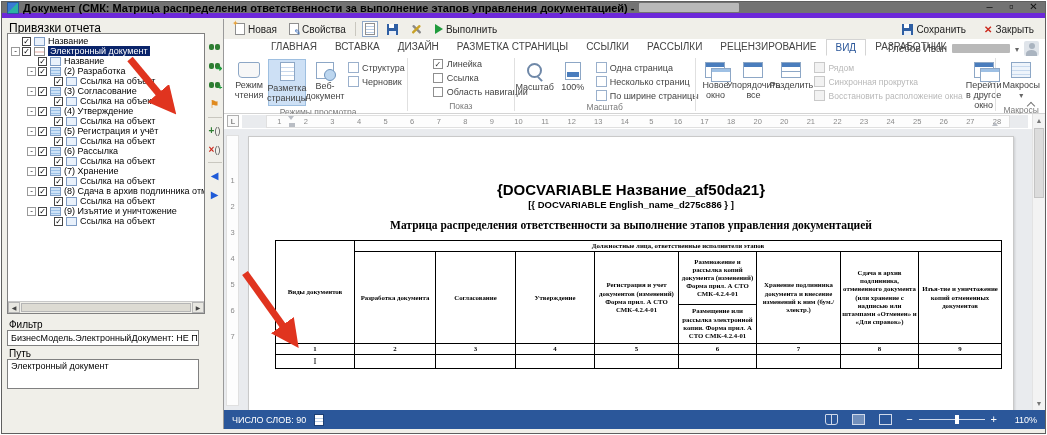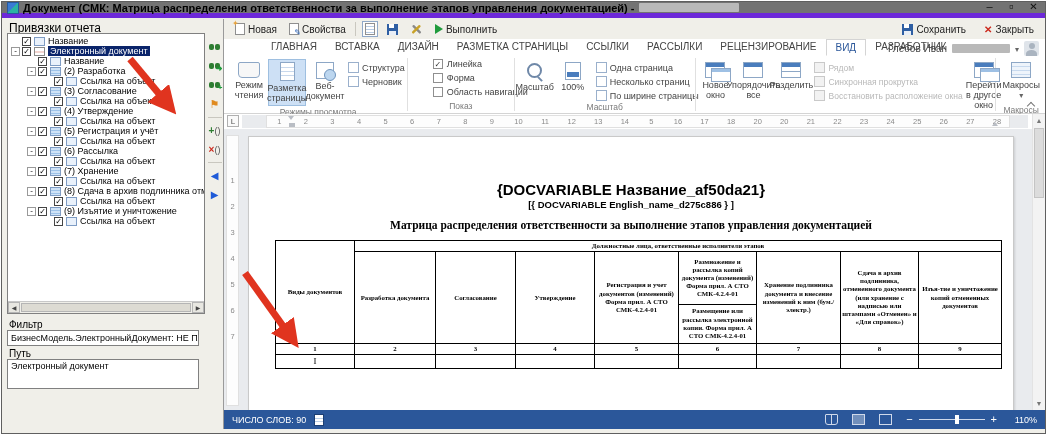--- a/index.html
+++ b/index.html
@@ -485,21 +485,21 @@
       <div class="gsep"></div>
 
       <div class="rgroup" style="width:104px">
         <div class="gbody" style="flex-direction:column;gap:4px;padding-left:24px">
           <span class="chkrow checked">
             <span class="cbox"></span>
             <span>Линейка</span>
           </span>
           <span class="chkrow">
             <span class="cbox"></span>
-            <span>Форма</span>
+            <span>Ссылка</span>
           </span>
           <span class="chkrow">
             <span class="cbox"></span>
             <span>Область навигации</span>
           </span>
         </div>
         <div class="glabel">Показ</div>
       </div>
       <div class="gsep"></div>
 

